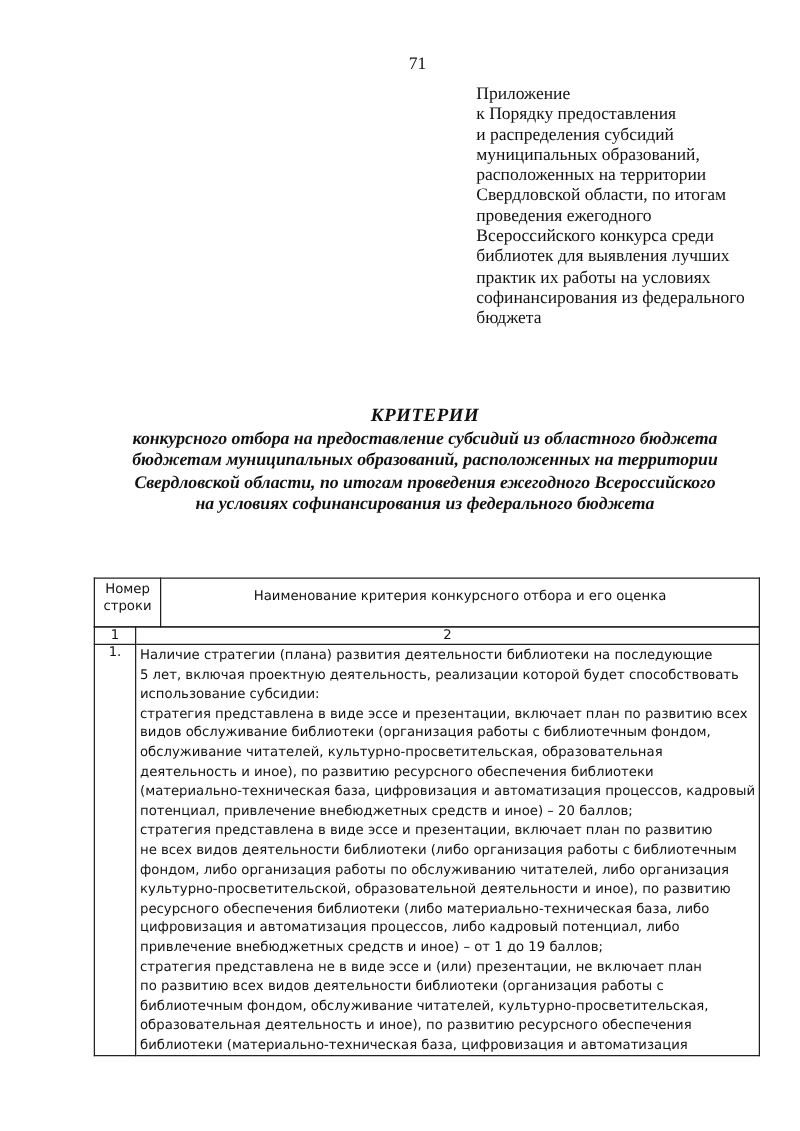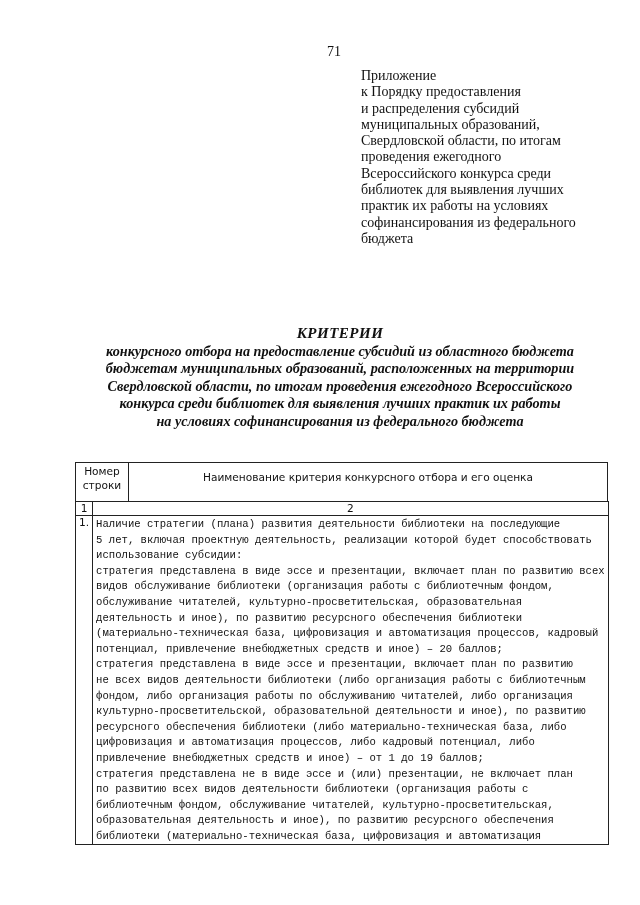--- a/index.html
+++ b/index.html
@@ -1,63 +1,63 @@
 <!DOCTYPE html>
 <html><head>
 <meta charset="utf-8">
 <style>
   html, body { margin: 0; padding: 0; background: #ffffff; }
   body { width: 640px; height: 905px; position: relative; overflow: hidden;
          font-family: "Liberation Serif", "DejaVu Serif", serif; color: #111; }
   .page-number { position: absolute; top: 44px; left: 327px; font-size: 14px; }
   .appendix { position: absolute; top: 68px; left: 361px; width: 250px;
               font-size: 14px; line-height: 16.3px; }
-  .appendix div { white-space: nowrap; }
+  .appendix div { white-space: nowrap; margin-left: 20px; }
   .title-block { position: absolute; top: 325px; left: 60px; width: 560px;
                  text-align: center; font-weight: bold; font-size: 14.2px; line-height: 17.6px; font-style: italic; }
   .title-block .main-title { font-size: 15px; letter-spacing: 0.5px; }
   .title-block div { white-space: nowrap; }
   table { border-collapse: collapse; position: absolute; left: 75px; width: 533px;
           font-family: "DejaVu Sans", "Liberation Sans", sans-serif; font-size: 10.6px; }
   td { border: 1.2px solid #222; padding: 0 3px; vertical-align: top; }
   .hdr { top: 462px; }
   .hdr td { height: 30px; }
   .hdr .c1 { width: 46px; text-align: center; line-height: 14px; padding-top: 1px; margin-top: 42px; }
   .hdr .c2 { text-align: center; padding-top: 8px; }
   .body { top: 501px; }
   .body .numrow td { text-align: center; height: 13px; line-height: 13px; }
   .body .c1 { width: 46px; text-align: center; }
-  .body .c2 { text-align: left; line-height: 15.6px; padding-top: 1px; padding-bottom: 0; font-family: Liberation Mono, monospace; }
+  .body .c2 { text-align: left; line-height: 15.6px; padding-top: 1px; padding-bottom: 0; }
   .body .c2 div { white-space: nowrap; }
 </style>
 </head>
 <body>
 
 <div class="page-number">71</div>
 
 <div class="appendix">
   <div>Приложение</div>
   <div>к Порядку предоставления</div>
   <div>и распределения субсидий</div>
   <div>муниципальных образований,</div>
+  <div>расположенных на территории</div>
   <div>Свердловской области, по итогам</div>
   <div>проведения ежегодного</div>
   <div>Всероссийского конкурса среди</div>
   <div>библиотек для выявления лучших</div>
   <div>практик их работы на условиях</div>
   <div>софинансирования из федерального</div>
   <div>бюджета</div>
 </div>
 
 <div class="title-block">
   <div class="main-title">КРИТЕРИИ</div>
   <div>конкурсного отбора на предоставление субсидий из областного бюджета</div>
   <div>бюджетам муниципальных образований, расположенных на территории</div>
   <div>Свердловской области, по итогам проведения ежегодного Всероссийского</div>
-  <div>конкурса среди библиотек для выявления лучших практик их работы</div>
   <div>на условиях софинансирования из федерального бюджета</div>
 </div>
 
 <table class="hdr">
   <tbody>
       <tr>
     <td class="c1">
       <div>Номер</div>
       <div>строки</div>
     </td>

